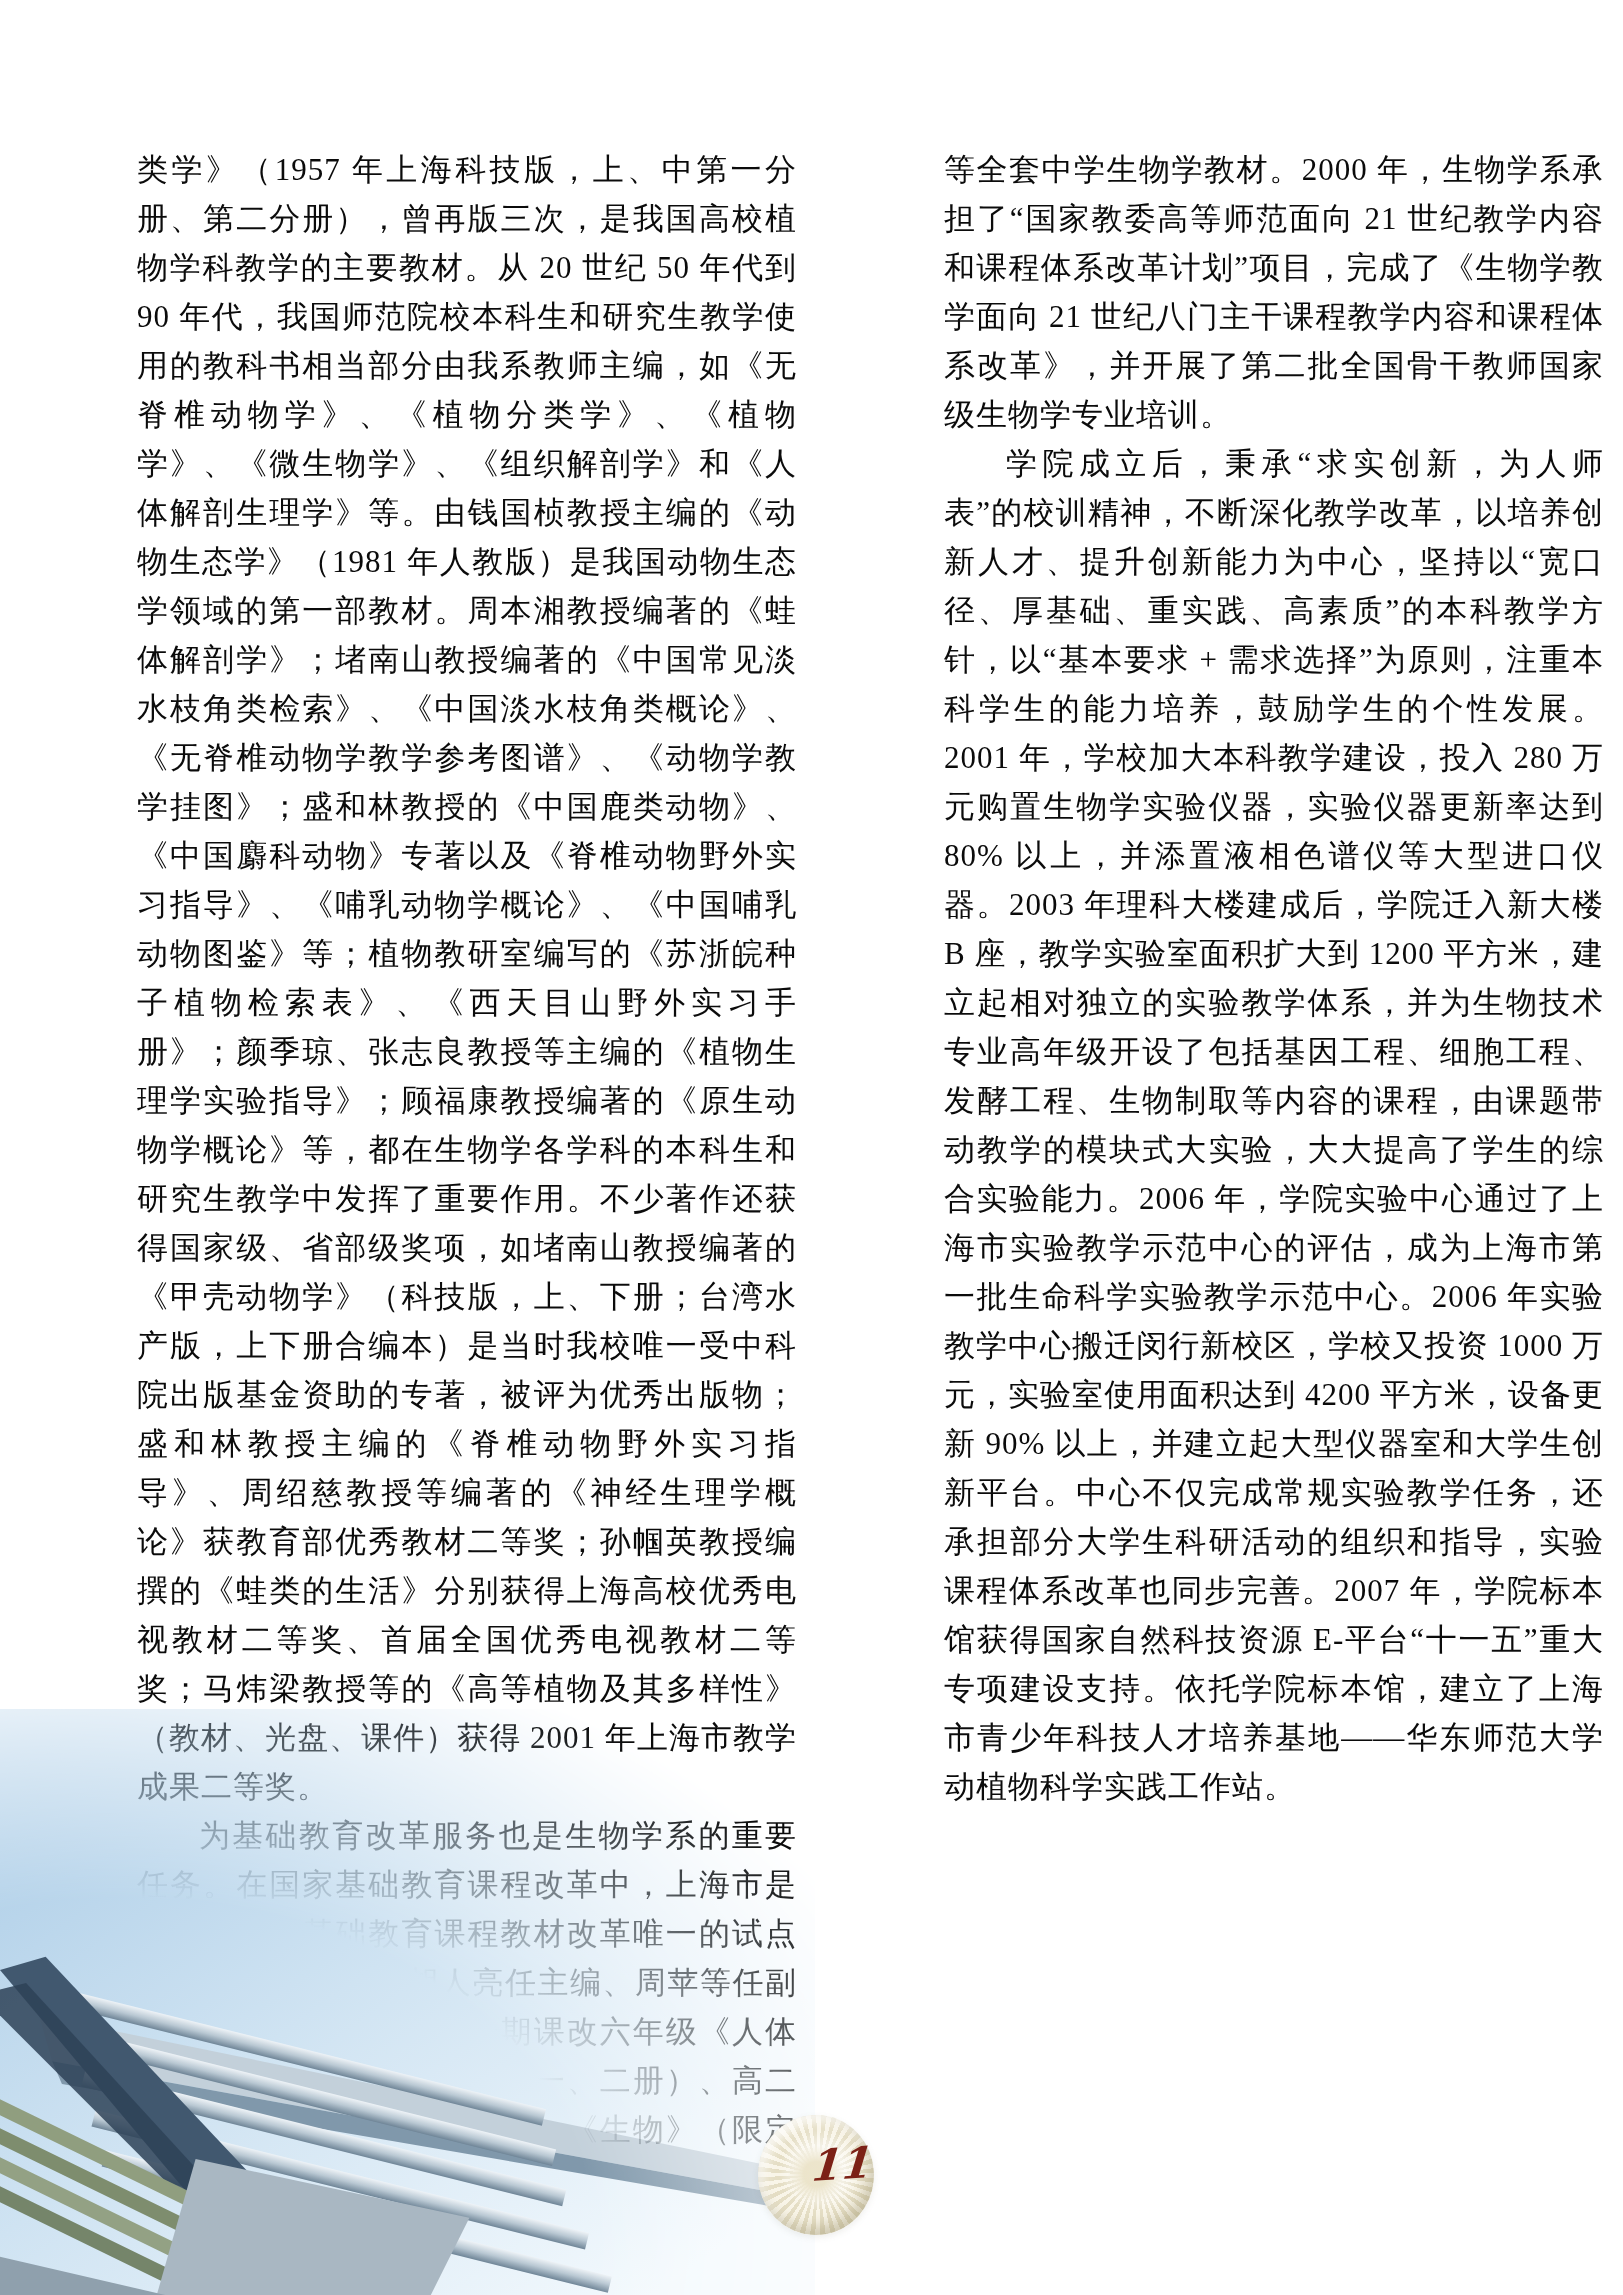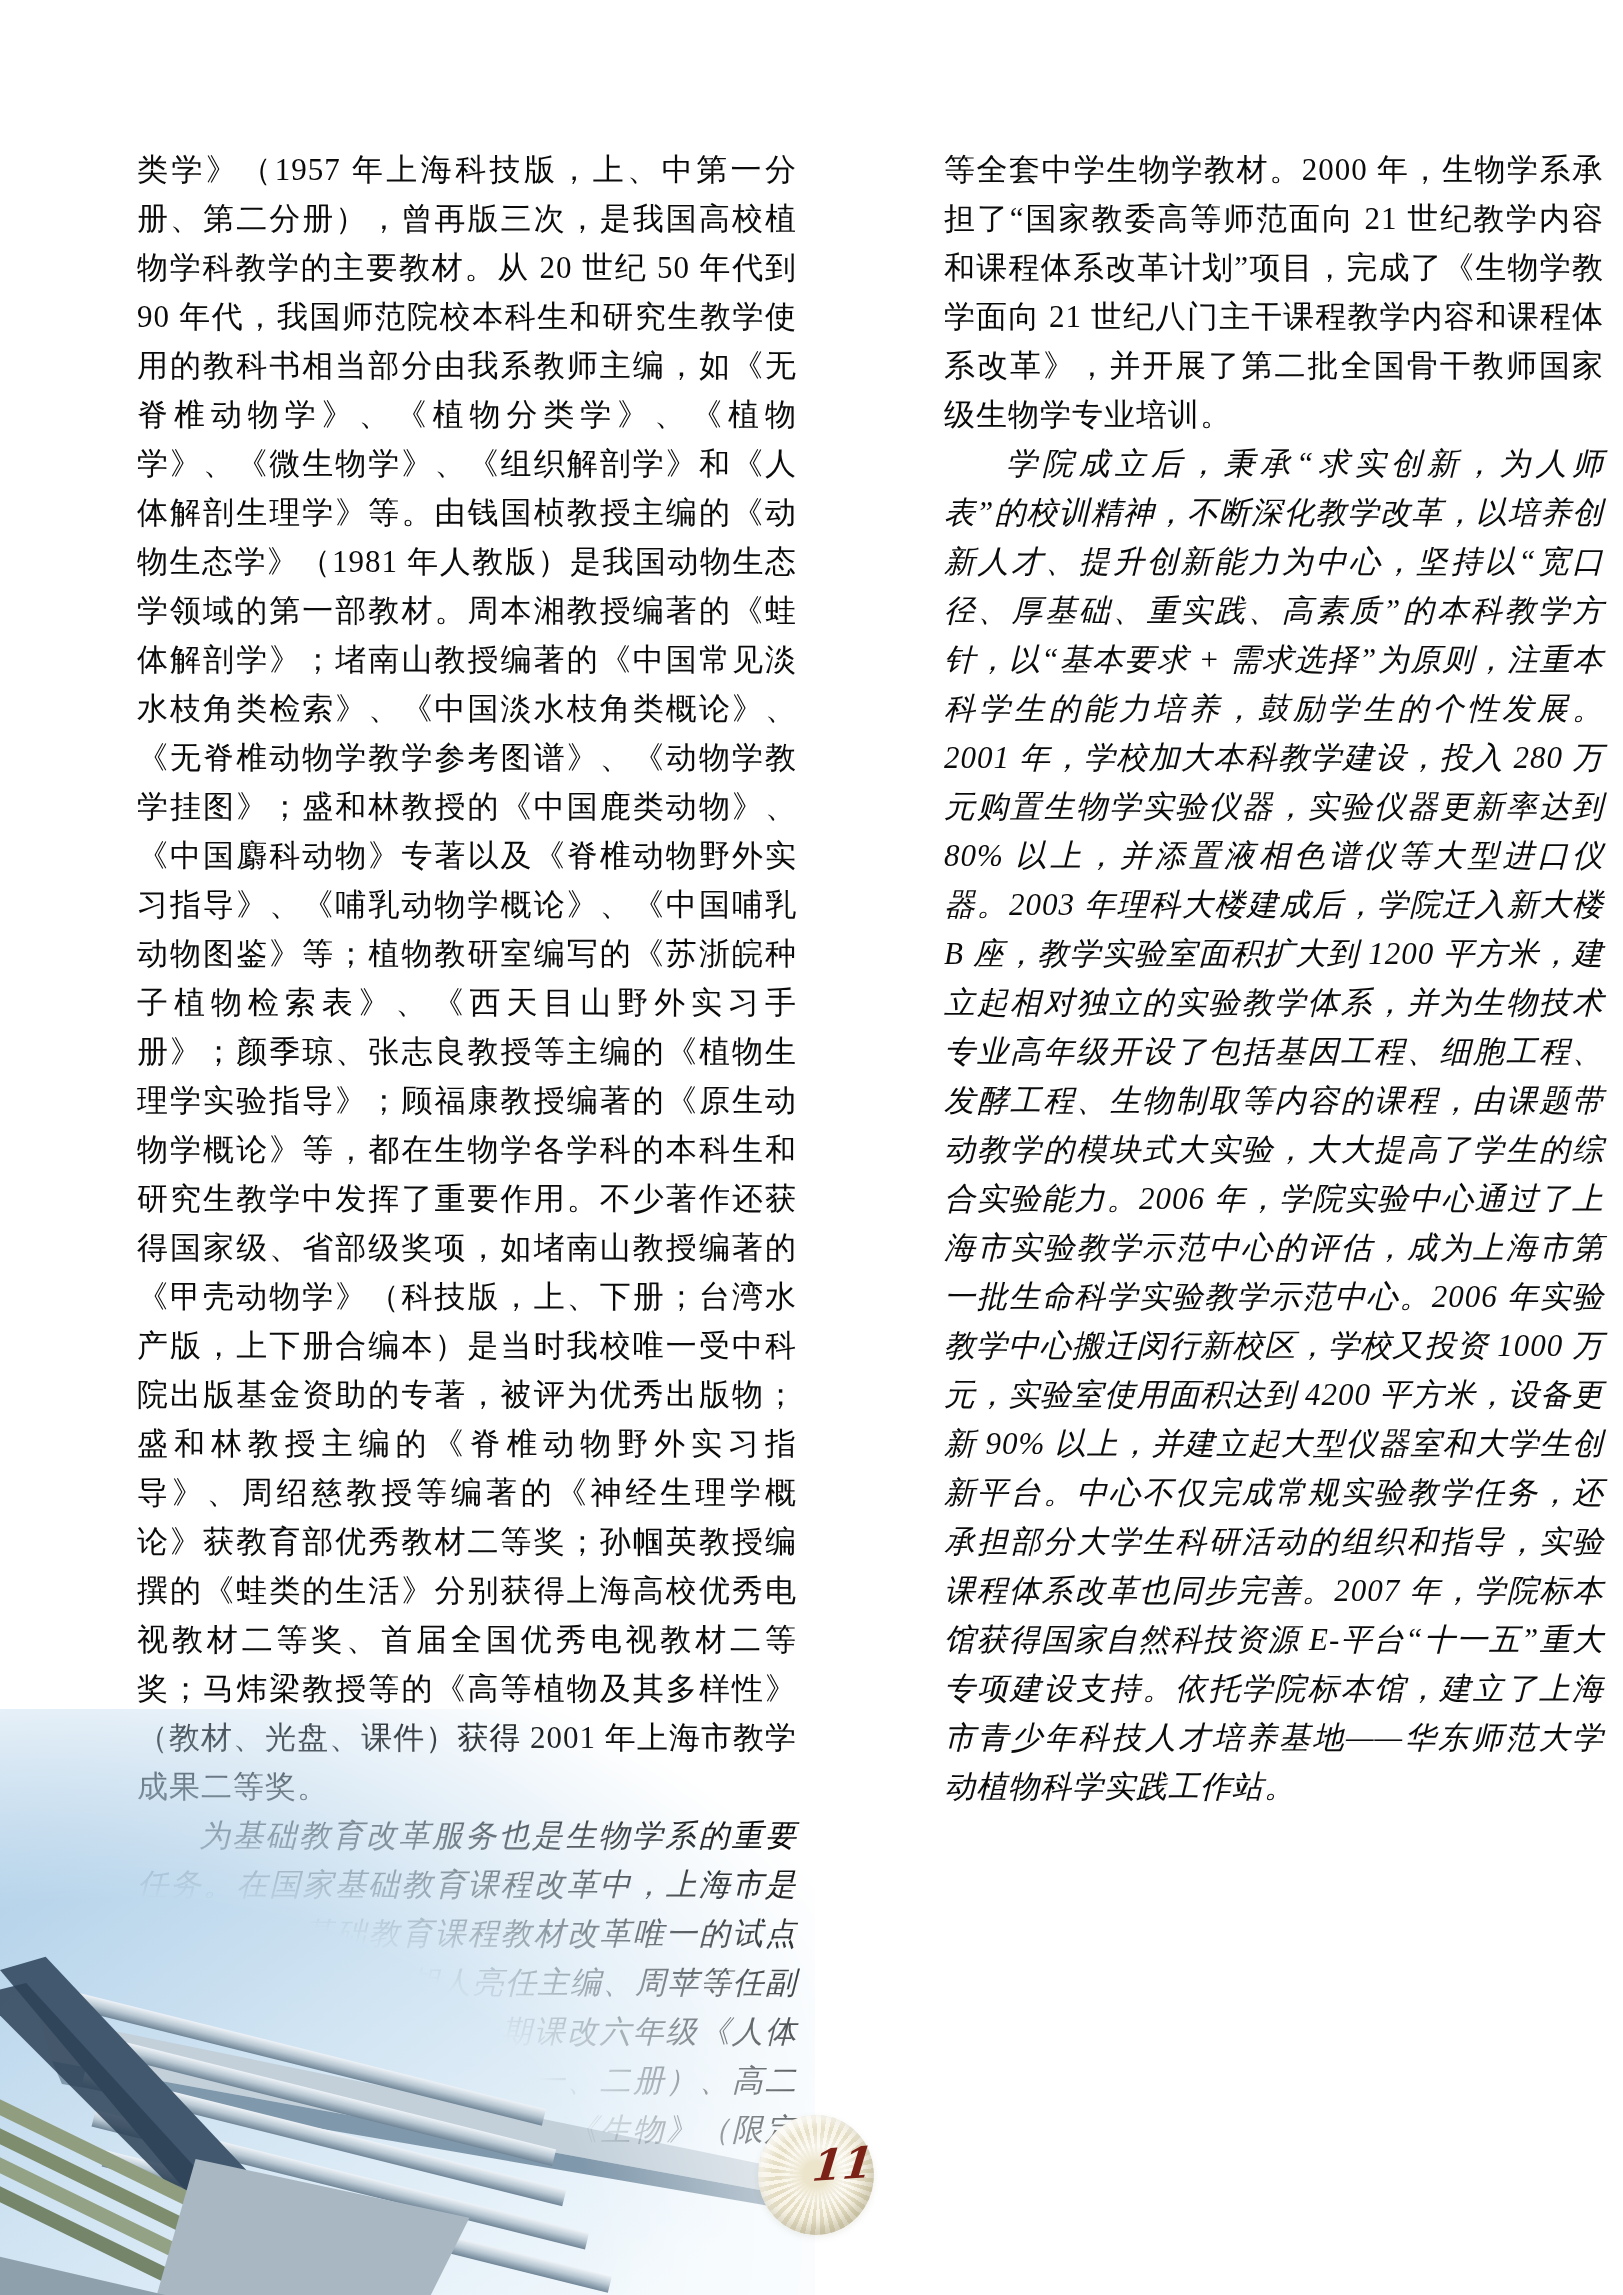--- a/index.html
+++ b/index.html
@@ -20,21 +20,21 @@
     font-size: 31px;
     line-height: 49px;
     letter-spacing: 1px;
     color: #0b0b0b;
     text-align: justify;
     text-justify: inter-ideograph;
   }
   .col-left  { left: 137px;  }
   .col-right { left: 908px; margin-left: 36px; }
   .col p { margin: 0; padding: 0; }
-  .p-indent { text-indent: 2em; font-style: italic; }
+  .p-indent { text-indent: 2em; }
 
   
   .photo {
     position: absolute;
     left: 0; top: 1709px;
     width: 815px; height: 587px;
     pointer-events: none;
   }
 
   

